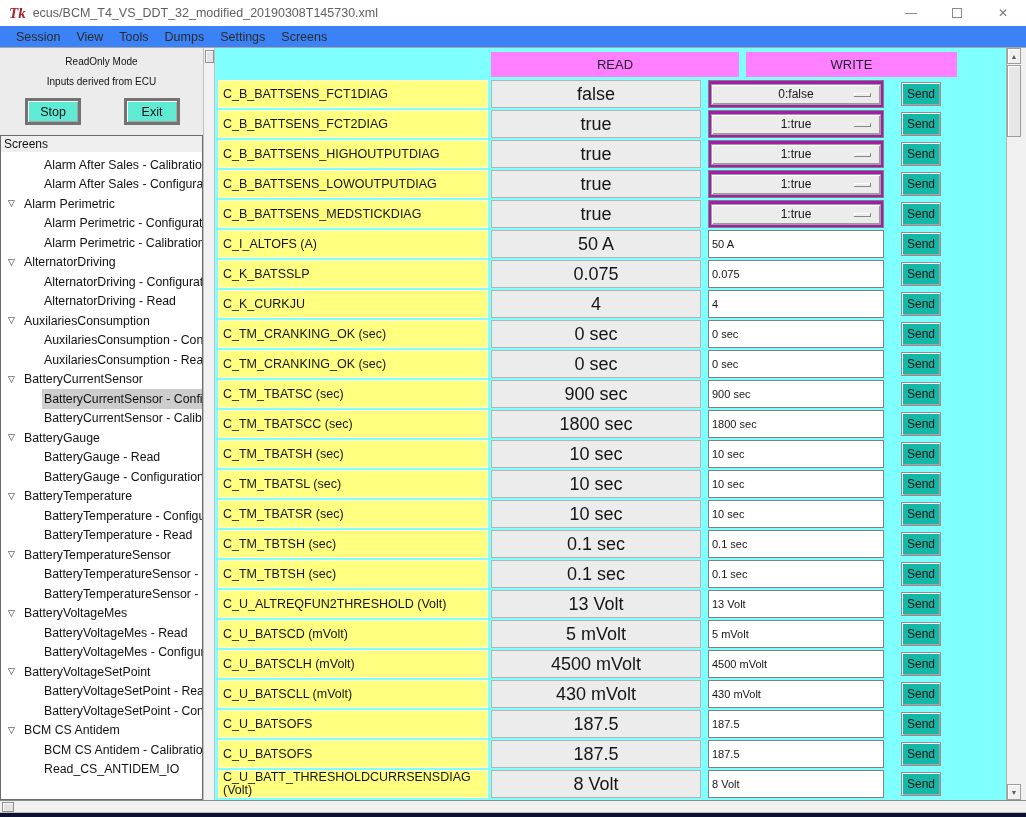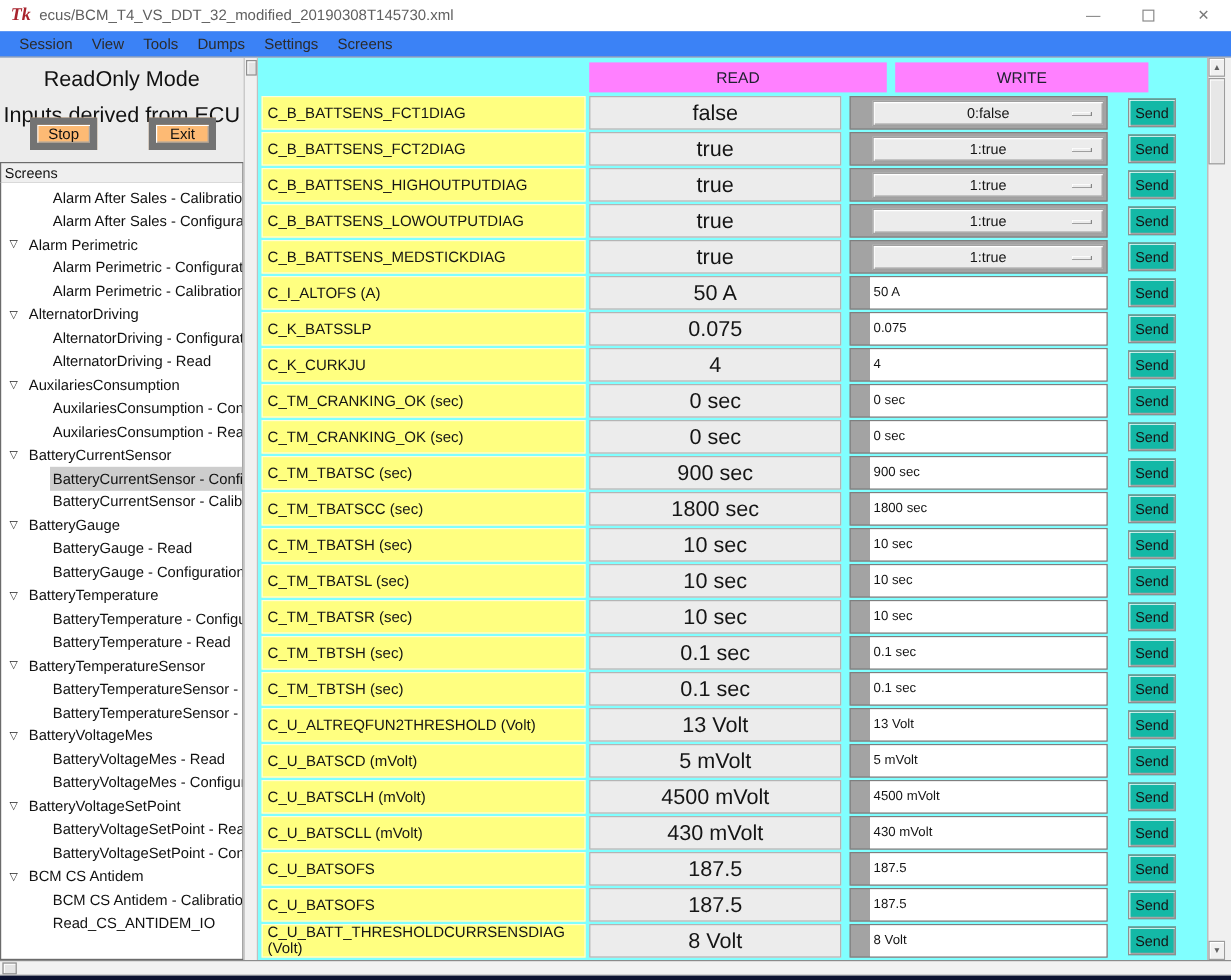--- a/index.html
+++ b/index.html
@@ -16,25 +16,25 @@
 
   
   .menubar{position:absolute;left:0;top:26px;width:1026px;height:22px;background:#3b82f6;border-bottom:1px solid #a9a9a9;display:flex;align-items:center;padding-left:8px;}
   .mitem{font-size:12.5px;color:#2b2b2b;padding:2px 8px;}
 
   
   .body{position:absolute;left:0;top:48px;width:1026px;height:752px;overflow:hidden;}
 
   
   .sidebar{position:absolute;left:0;top:0;width:203px;height:752px;background:#ececec;}
-  .modeline{width:100%;text-align:center;font-size:18px;color:#111;}
+  .modeline{width:100%;text-align:center;font-size:10px;color:#111;}
   .modeline.l1{margin-top:8px;}
   .modeline.l2{margin-top:9px;}
   .btnrow{position:absolute;left:0;top:50px;width:100%;height:28px;}
-  .tkbtn{position:absolute;height:27px;background:#fdba74;border:6px solid #737373;box-shadow:inset 1px 1px 0 #ffffff,inset -1px -1px 0 #a5a5a5;font-size:12.5px;color:#111;display:flex;align-items:center;justify-content:center;}
+  .tkbtn{position:absolute;height:27px;background:#5eead4;border:3px solid #737373;box-shadow:inset 1px 1px 0 #ffffff,inset -1px -1px 0 #a5a5a5;font-size:12.5px;color:#111;display:flex;align-items:center;justify-content:center;}
   .tkbtn.stop{left:25px;width:56px;}
   .tkbtn.exit{left:124px;width:56px;}
   .screenslabel{position:absolute;left:0;top:87px;width:203px;height:18px;background:#efefef;border:1px solid #6b6b6b;font-size:12px;color:#111;line-height:16px;padding-left:3px;}
   .tree{position:absolute;left:0;top:104px;width:203px;height:648px;background:#ffffff;border:1px solid #6b6b6b;border-top:none;overflow:hidden;padding-top:3px;}
   .titem{height:19.5px;display:flex;align-items:center;white-space:nowrap;overflow:hidden;font-size:12.3px;color:#111;}
   .titem .arrow{width:14px;margin-left:7px;color:#222;font-size:9px;line-height:9px;flex:0 0 auto;}
   .titem.parent .tlabel{margin-left:2px;}
   .titem.child .tlabel{margin-left:43px;}
   .titem.sel{background:linear-gradient(to right,transparent 41px,#cdcdcd 41px);}
 
@@ -45,21 +45,21 @@
   
   .main{position:absolute;left:215px;top:0;width:791px;height:752px;background:#80ffff;padding:4px 0 0 3px;overflow:hidden;}
   .thead{display:flex;height:25px;margin-bottom:3px;}
   .hspacer{width:270px;margin-right:3px;}
   .hcell{background:#ff80ff;display:flex;align-items:center;justify-content:center;font-size:13px;color:#202030;}
   .hread{width:248px;margin-right:7px;}
   .hwrite{width:211px;margin-right:13px;}
   .trow{display:flex;height:28px;margin-bottom:2px;}
   .ncell{width:270px;margin-right:3px;background:#ffff80;border:1px solid #ffffd8;display:flex;align-items:center;padding-left:4px;font-size:12.5px;line-height:13px;color:#151515;overflow:hidden;}
   .rcell{width:210px;margin-right:7px;background:#ececec;border:1px solid #b4b4b4;display:flex;align-items:center;justify-content:center;font-size:18px;color:#151515;}
-  .wcell{width:215px;margin-right:13px;background:#a3a3a3;border:1px solid #7f7f7f;display:flex;align-items:center;padding-left:16px;}
+  .wcell{width:176px;margin-right:13px;background:#a21caf;border:1px solid #7f7f7f;display:flex;align-items:center;}
   .entry{width:100%;height:100%;background:#fff;font-size:11px;color:#151515;display:flex;align-items:center;padding-left:3px;}
   .dropdown{flex:1;height:21px;margin:0 2px;background:#ececec;border:1px solid #a0a0a0;box-shadow:inset 1px 1px 0 #ffffff,inset -1px -1px 0 #9a9a9a;position:relative;display:flex;align-items:center;justify-content:center;font-size:12px;color:#151515;}
   .ddind{position:absolute;right:9px;top:8px;width:17px;height:4px;background:#ececec;box-shadow:inset -1px -1px 0 #858585,inset 1px 1px 0 #ffffff;}
   .scell{width:48px;display:flex;align-items:center;justify-content:center;}
   .sendbtn{width:40px;height:24px;background:#14b8a6;border:1px solid #8f8f8f;box-shadow:inset 1px 1px 0 #ffffff,inset -1px -1px 0 #a5a5a5;font-size:12px;color:#151515;display:flex;align-items:center;justify-content:center;}
 
   
   .vscroll{position:absolute;left:1006px;top:0;width:15px;height:752px;background:#f0f0f0;border-left:1px solid #b0b0b0;}
   .varrow{position:absolute;left:0;width:14px;height:16px;background:#f0f0f0;border:1px solid #9c9c9c;box-shadow:inset 1px 1px 0 #fff;display:flex;align-items:center;justify-content:center;font-size:7px;color:#606060;}
   .varrow.up{top:0;}

